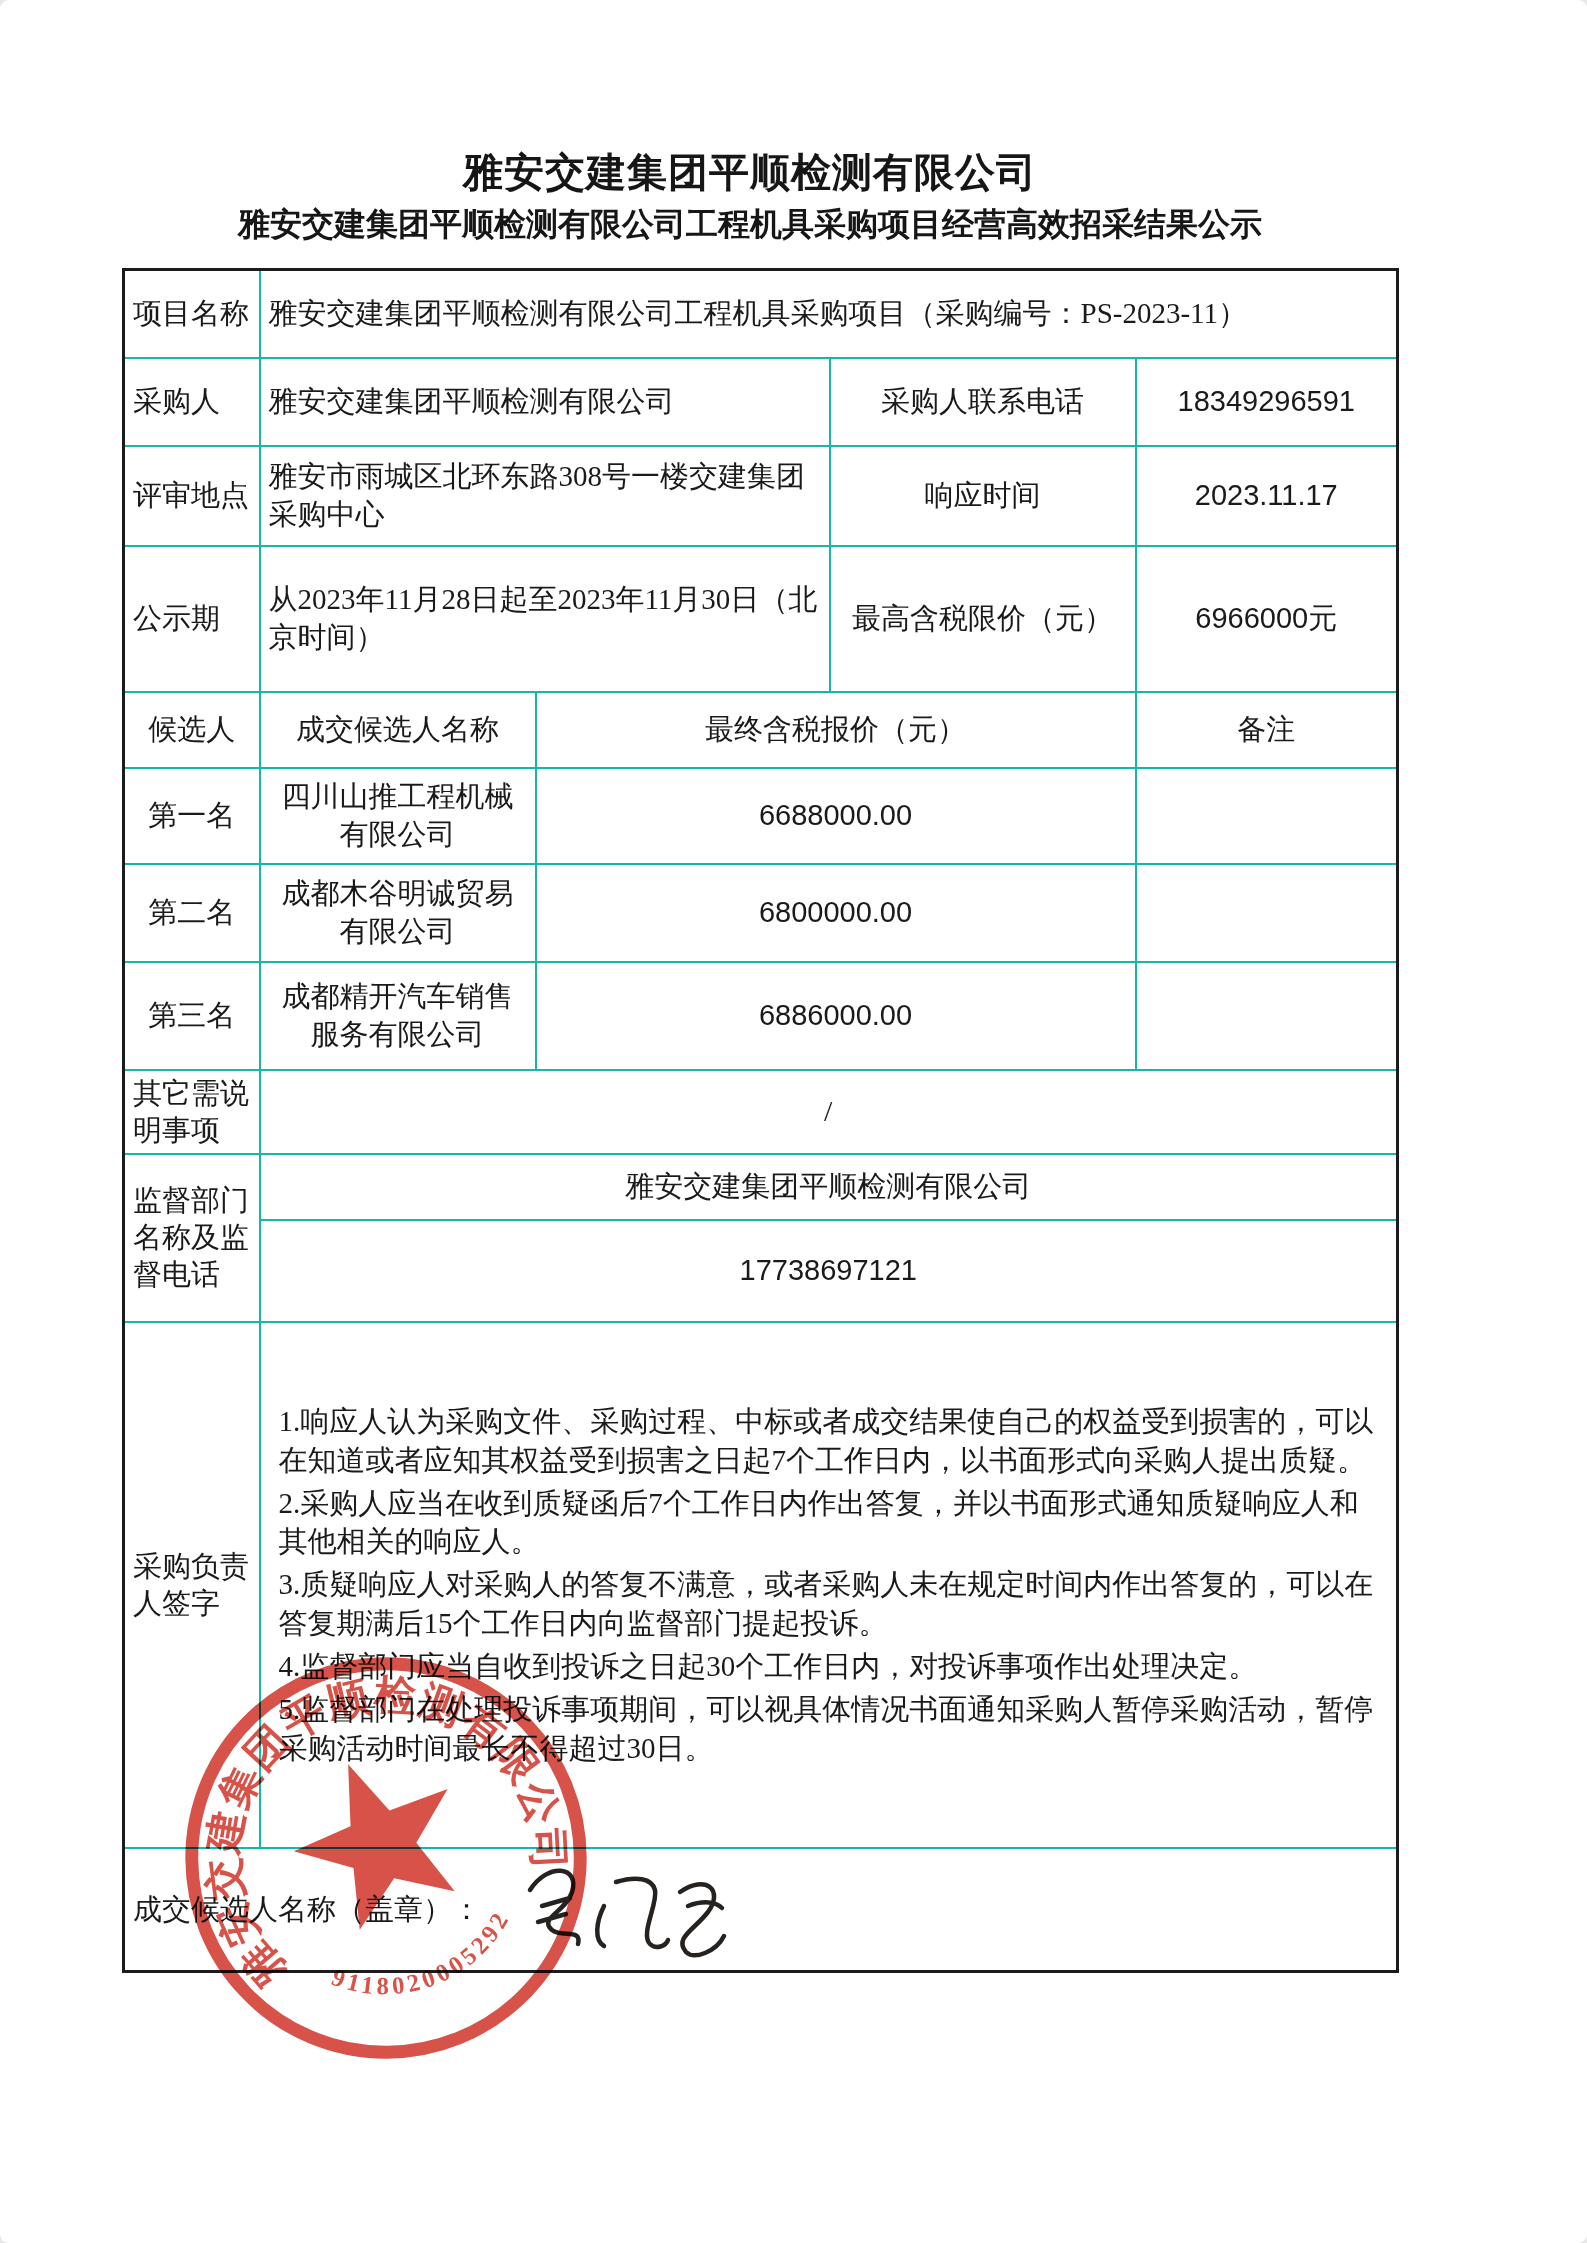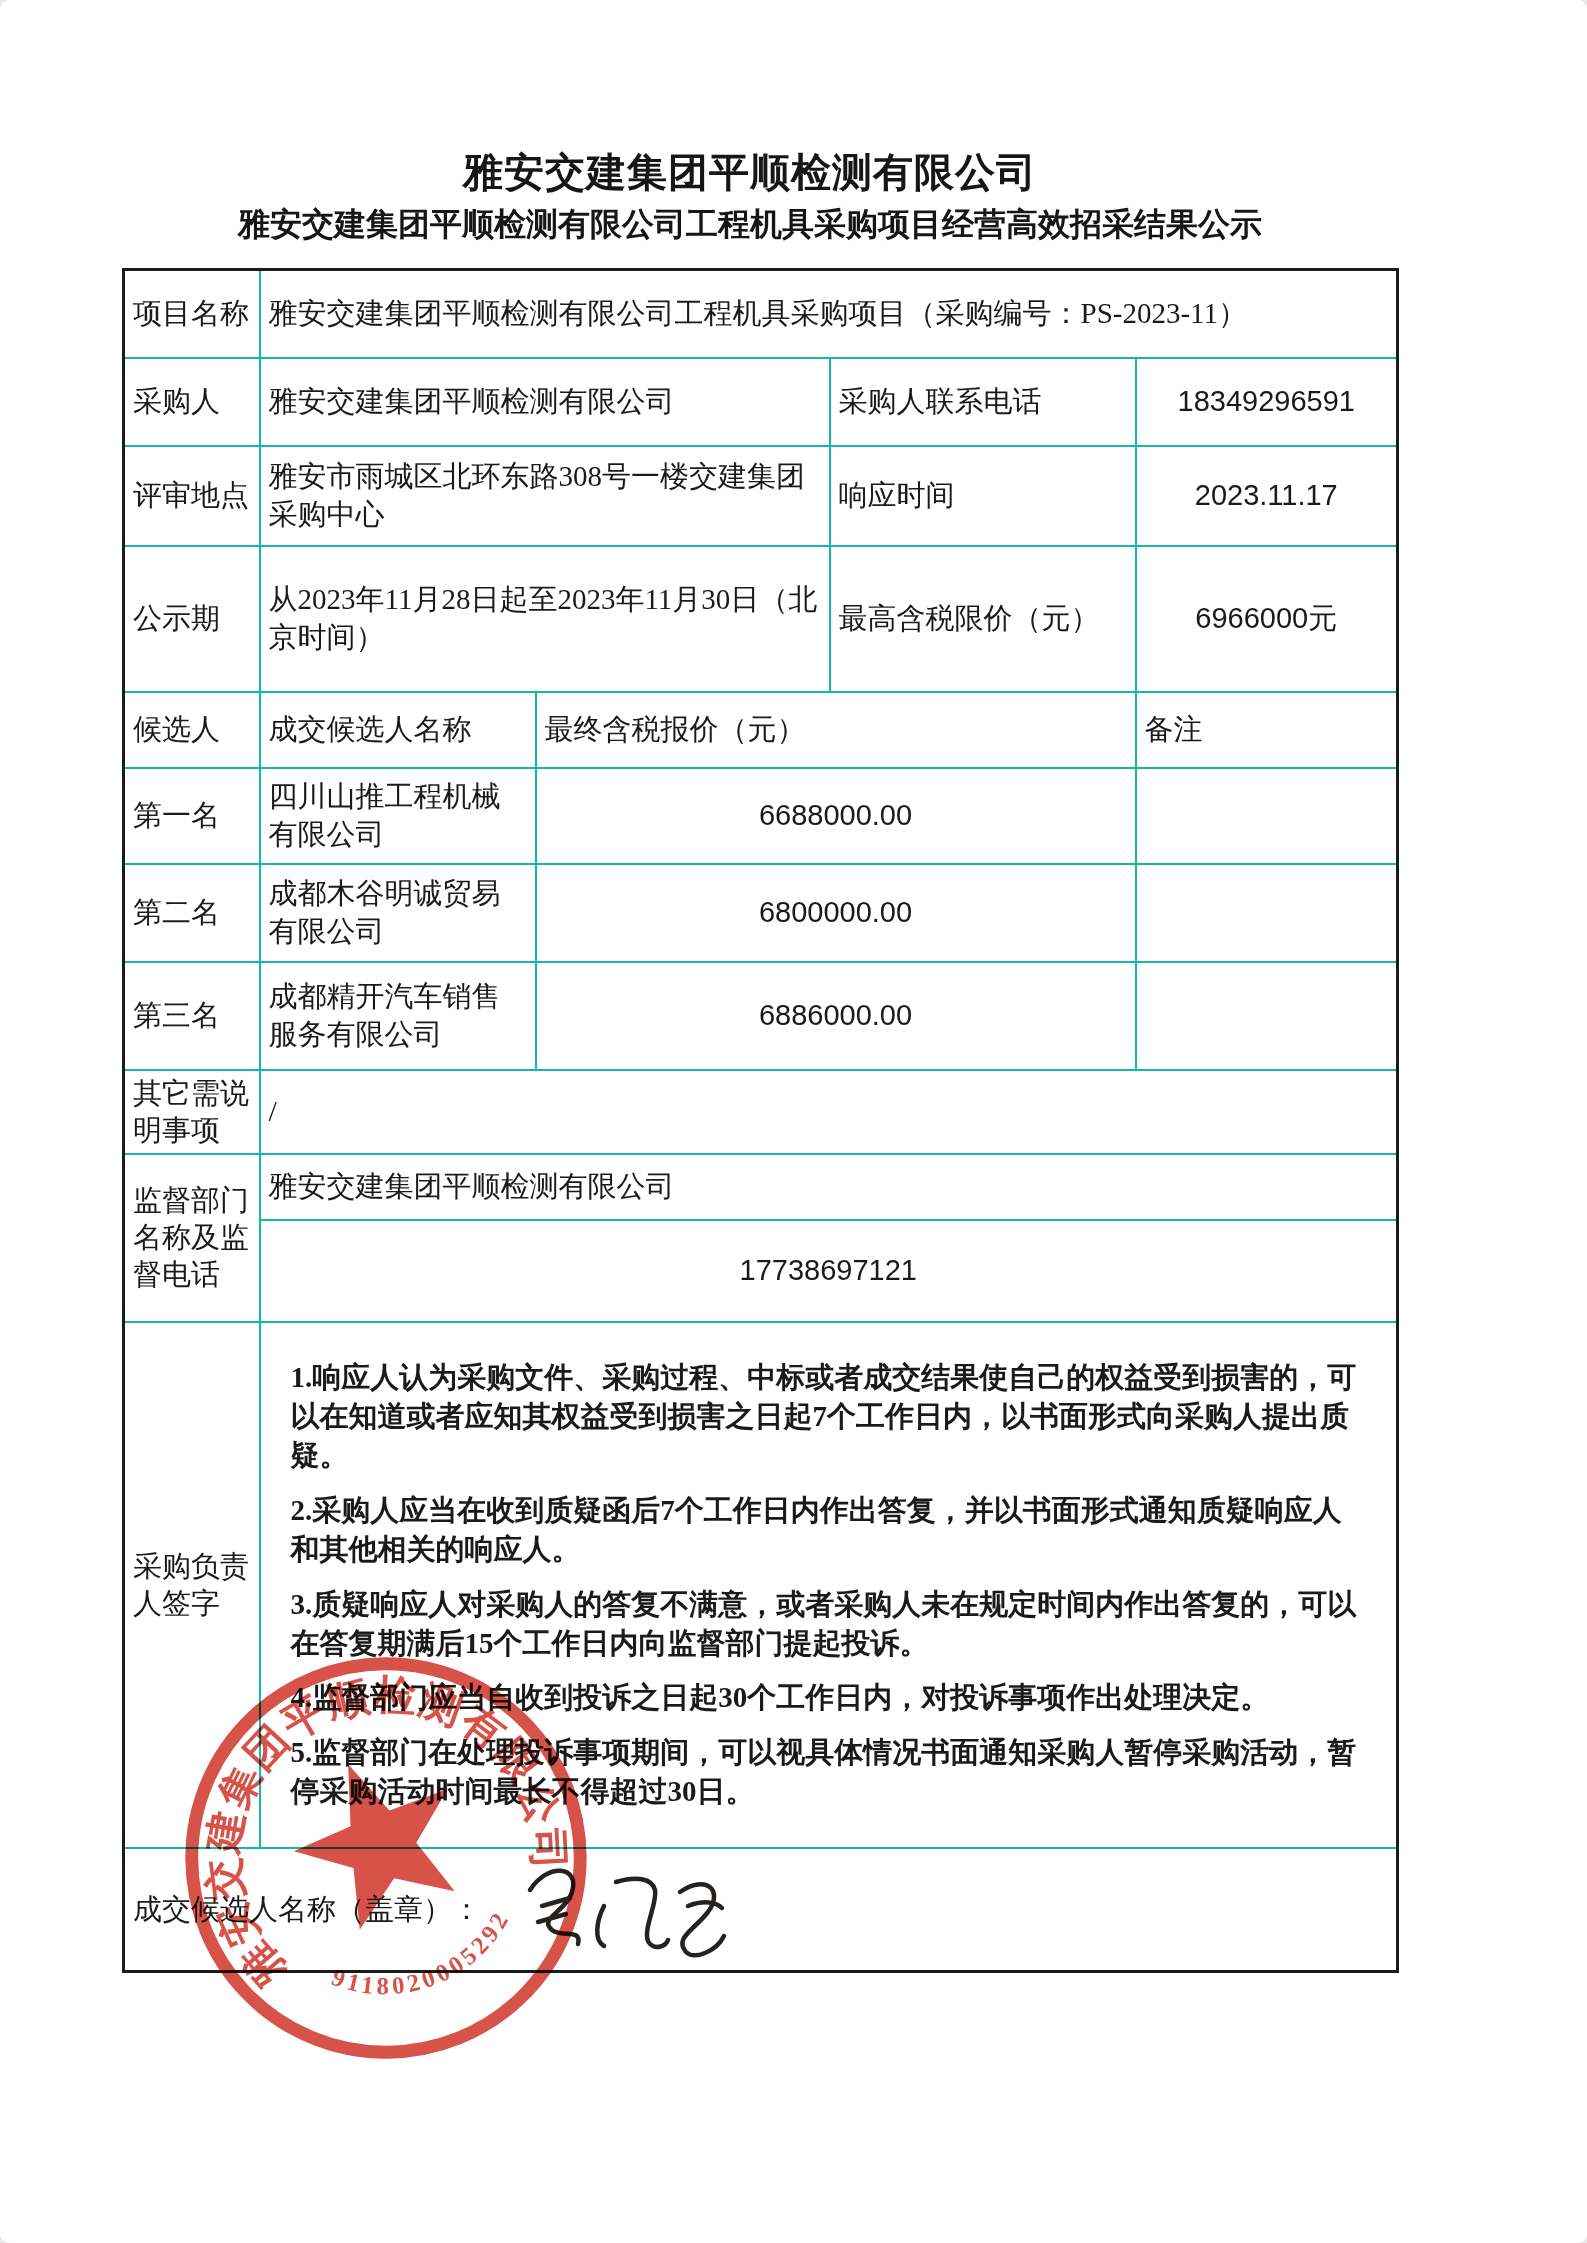--- a/index.html
+++ b/index.html
@@ -7,24 +7,24 @@
         font-family:"Liberation Serif","DejaVu Serif",serif;color:#1c1c1c;border-radius:9px;}
   .titles{position:absolute;left:100px;width:1300px;text-align:center;
           font-family:"Liberation Sans","DejaVu Sans",sans-serif;font-weight:bold;color:#161616;}
   .title1{top:148px;font-size:40px;line-height:48px;letter-spacing:1px;}
   .title2{top:200px;font-size:32px;line-height:48px;letter-spacing:0px;}
   table.doc{position:absolute;left:122px;top:268px;width:1274px;border-collapse:collapse;table-layout:fixed;
             font-size:29px;line-height:1.28;color:#1a1a1a;}
   table.doc td{border:2px solid #14b8a6;padding:4px 8px;vertical-align:middle;overflow:hidden;}
   table.doc{border:3px solid #1b1b1b;}
   td.lab{padding-left:7px;text-align:left;}
-  td.ctr{text-align:left;}
+  td.ctr{text-align:center;}
   td.num{text-align:center;font-family:Liberation Sans, sans-serif;}
   .objection-list{padding:0 6px;}
-  .objection-list div{margin:16px;text-align:left;line-height:1.34;font-weight:bold;}
+  .objection-list div{margin:4px;text-align:left;line-height:1.34;}
   .sig-cell{position:relative;}
   .stamp{position:absolute;left:168px;top:1640px;width:436px;height:436px;
          transform:rotate(-22deg);opacity:.88;mix-blend-mode:multiply;pointer-events:none;}
   .signature{position:absolute;left:508px;top:1848px;width:240px;height:140px;pointer-events:none;}
   .slash{font-size:30px;}
 </style>
 </head>
 <body>
 
 <div class="page">

